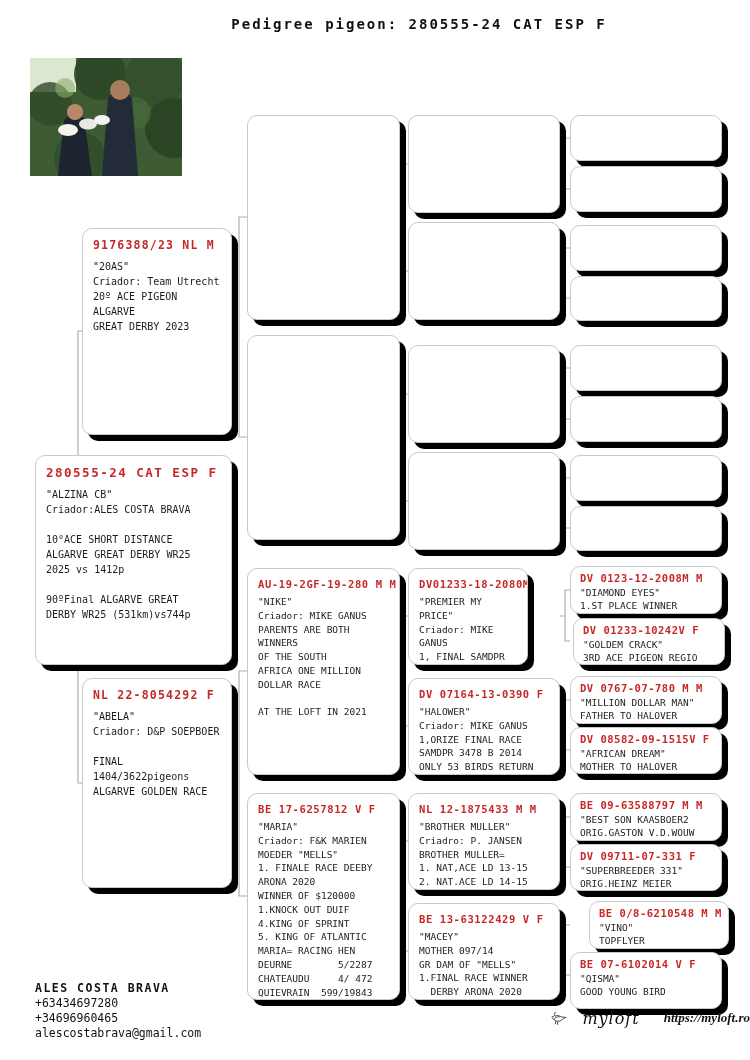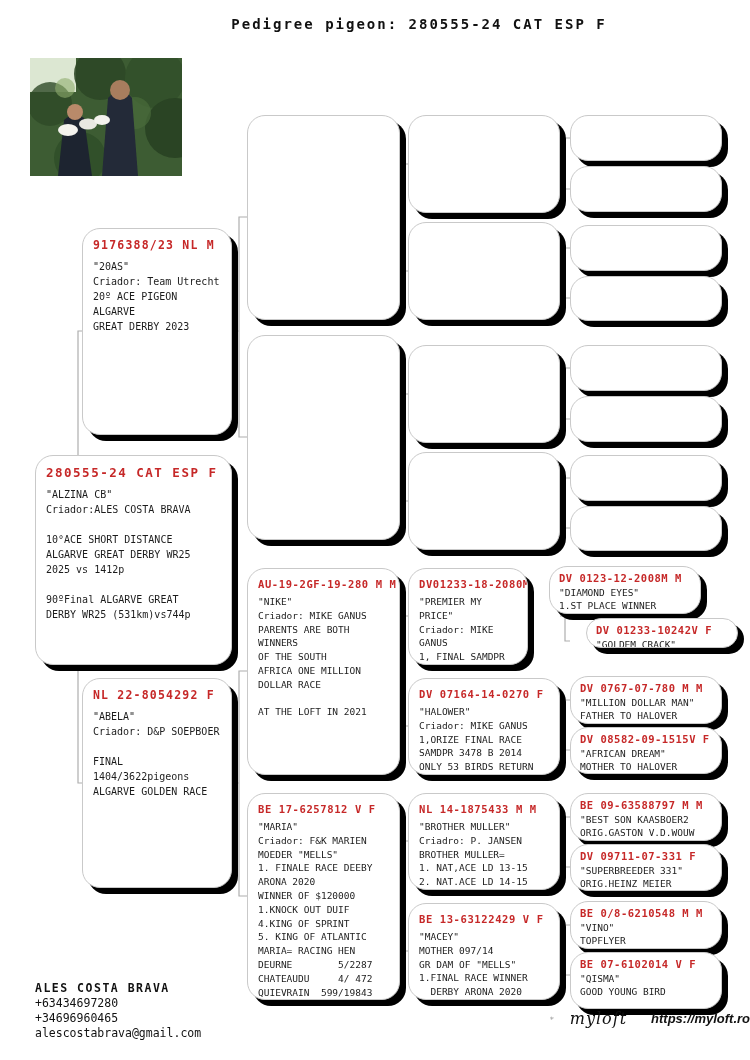--- a/index.html
+++ b/index.html
@@ -2,39 +2,39 @@
 <html><head>
 <meta charset="utf-8">
 <style>
   html,body{margin:0;padding:0;background:#ffffff;}
   body{width:750px;height:1060px;position:relative;overflow:hidden;
        font-family:"DejaVu Sans Mono","Liberation Mono",monospace;color:#111;}
   .title{position:absolute;top:16px;left:0;width:750px;text-align:center;
          font-weight:bold;font-size:14px;letter-spacing:2px;padding-left:44px;}
   .photo{position:absolute;left:30px;top:58px;width:152px;height:118px;overflow:hidden;}
   .connectors{position:absolute;left:0;top:0;z-index:0;}
-  .pbox{position:absolute;background:#fff;border:1.5px solid #c9c9c9;border-radius:18px;
+  .pbox{position:absolute;background:#fff;border:1.5px solid #c9c9c9;border-radius:10px;
         box-shadow:6px 6px 0 #000;box-sizing:border-box;padding:9px 8px 6px 10px;
         overflow:hidden;z-index:2;}
   .ring{color:#c62828;font-weight:bold;font-size:11.5px;letter-spacing:1.2px;
         margin-bottom:7px;white-space:nowrap;}
   .subject .ring{font-size:12.5px;letter-spacing:1.5px;}
   .notes{font-size:10px;line-height:15px;color:#1c1c1c;white-space:pre-wrap;}
   .sm .ring{font-size:10.5px;letter-spacing:0.6px;margin-bottom:5px;}
   .sm .notes{font-size:9.5px;line-height:13.8px;}
   .xs{padding:5px 8px 4px 9px;}
   .xs .ring{font-size:10.5px;letter-spacing:0.5px;margin-bottom:2px;}
   .xs .notes{font-size:9.5px;line-height:13px;}
   .contact{position:absolute;left:35px;top:981px;font-size:11.5px;line-height:15px;z-index:3;}
   .contact .owner{font-weight:bold;letter-spacing:1.5px;}
   .brandrow{position:absolute;left:550px;top:1000px;width:200px;height:36px;z-index:3;
             display:flex;align-items:center;gap:16px;}
   .brand-name{font-family:"DejaVu Serif","Liberation Serif",serif;font-style:italic;
               font-size:16px;letter-spacing:1px;}
-  .brand-url{font-family:Liberation Sans, sans-serif;font-style:italic;
+  .brand-url{font-family:Liberation Serif, serif;font-style:italic;
              font-weight:bold;font-size:13px;margin-left:8px;}
 </style>
 </head>
 <body>
 
 <div class="title">Pedigree pigeon: 280555-24 CAT ESP F</div>
 
 <div class="photo">
   <svg width="152" height="118" viewBox="0 0 152 118">
     <rect width="152" height="118" fill="#3d5c33"></rect>
@@ -142,30 +142,30 @@
 <div class="pbox sm" style="left:408px;top:452px;width:152px;height:98px"></div>
 <div class="pbox sm" style="left:408px;top:568px;width:120px;height:97px">
   <div class="ring">DV01233-18-2080M M</div>
   <div class="notes">"PREMIER MY PRICE"
 Criador: MIKE GANUS
 1, FINAL SAMDPR 19
 WINNE OF $293.429
 IN MOMINATIONS</div>
 </div>
 <div class="pbox sm" style="left:408px;top:678px;width:152px;height:97px">
-  <div class="ring">DV 07164-14-0270 F</div>
+  <div class="ring">DV 07164-13-0390 F</div>
   <div class="notes">"HALOWER"
 Criador: MIKE GANUS
 1,ORIZE FINAL RACE
 SAMDPR 3478 B 2014
 ONLY 53 BIRDS RETURN
 ON FIRST DAY</div>
 </div>
 <div class="pbox sm" style="left:408px;top:793px;width:152px;height:97px">
-  <div class="ring">NL 14-1875433 M M</div>
+  <div class="ring">NL 12-1875433 M M</div>
   <div class="notes">"BROTHER MULLER"
 Criadro: P. JANSEN
 BROTHER MULLER=
 1. NAT,ACE LD 13-15
 2. NAT.ACE LD 14-15
 1.NPO SENS      5635</div>
 </div>
 <div class="pbox sm" style="left:408px;top:903px;width:152px;height:97px">
   <div class="ring">BE 13-63122429 V F</div>
   <div class="notes">"MACEY"
@@ -178,26 +178,26 @@
 
 <div class="pbox xs" style="left:570px;top:115px;width:152px;height:46px"></div>
 <div class="pbox xs" style="left:570px;top:166px;width:152px;height:46px"></div>
 <div class="pbox xs" style="left:570px;top:225px;width:152px;height:46px"></div>
 <div class="pbox xs" style="left:570px;top:276px;width:152px;height:45px"></div>
 <div class="pbox xs" style="left:570px;top:345px;width:152px;height:46px"></div>
 <div class="pbox xs" style="left:570px;top:396px;width:152px;height:46px"></div>
 <div class="pbox xs" style="left:570px;top:455px;width:152px;height:46px"></div>
 <div class="pbox xs" style="left:570px;top:506px;width:152px;height:45px"></div>
 
-<div class="pbox xs" style="left:549px;top:566px;width:152px;height:48px">
+<div class="pbox xs" style="left:570px;top:566px;width:152px;height:48px">
   <div class="ring">DV 0123-12-2008M M</div>
   <div class="notes">"DIAMOND EYES"
 1.ST PLACE WINNER</div>
 </div>
-<div class="pbox xs" style="left:586px;top:618px;width:152px;height:30px">
+<div class="pbox xs" style="left:573px;top:618px;width:152px;height:47px">
   <div class="ring">DV 01233-10242V F</div>
   <div class="notes">"GOLDEM CRACK"
 3RD ACE PIGEON REGIO</div>
 </div>
 <div class="pbox xs" style="left:570px;top:676px;width:152px;height:48px">
   <div class="ring">DV 0767-07-780 M M</div>
   <div class="notes">"MILLION DOLLAR MAN"
 FATHER TO HALOVER</div>
 </div>
 <div class="pbox xs" style="left:570px;top:727px;width:152px;height:47px">
@@ -208,21 +208,21 @@
 <div class="pbox xs" style="left:570px;top:793px;width:152px;height:48px">
   <div class="ring">BE 09-63588797 M M</div>
   <div class="notes">"BEST SON KAASBOER2
 ORIG.GASTON V.D.WOUW</div>
 </div>
 <div class="pbox xs" style="left:570px;top:844px;width:152px;height:47px">
   <div class="ring">DV 09711-07-331 F</div>
   <div class="notes">"SUPERBREEDER 331"
 ORIG.HEINZ MEIER</div>
 </div>
-<div class="pbox xs" style="left:570px;top:901px;width:152px;height:48px">
+<div class="pbox xs" style="left:589px;top:901px;width:140px;height:48px">
   <div class="ring">BE 0/8-6210548 M M</div>
   <div class="notes">"VINO"
 TOPFLYER</div>
 </div>
 <div class="pbox xs" style="left:570px;top:952px;width:152px;height:57px">
   <div class="ring">BE 07-6102014 V F</div>
   <div class="notes">"QISMA"
 GOOD YOUNG BIRD</div>
 </div>
 

